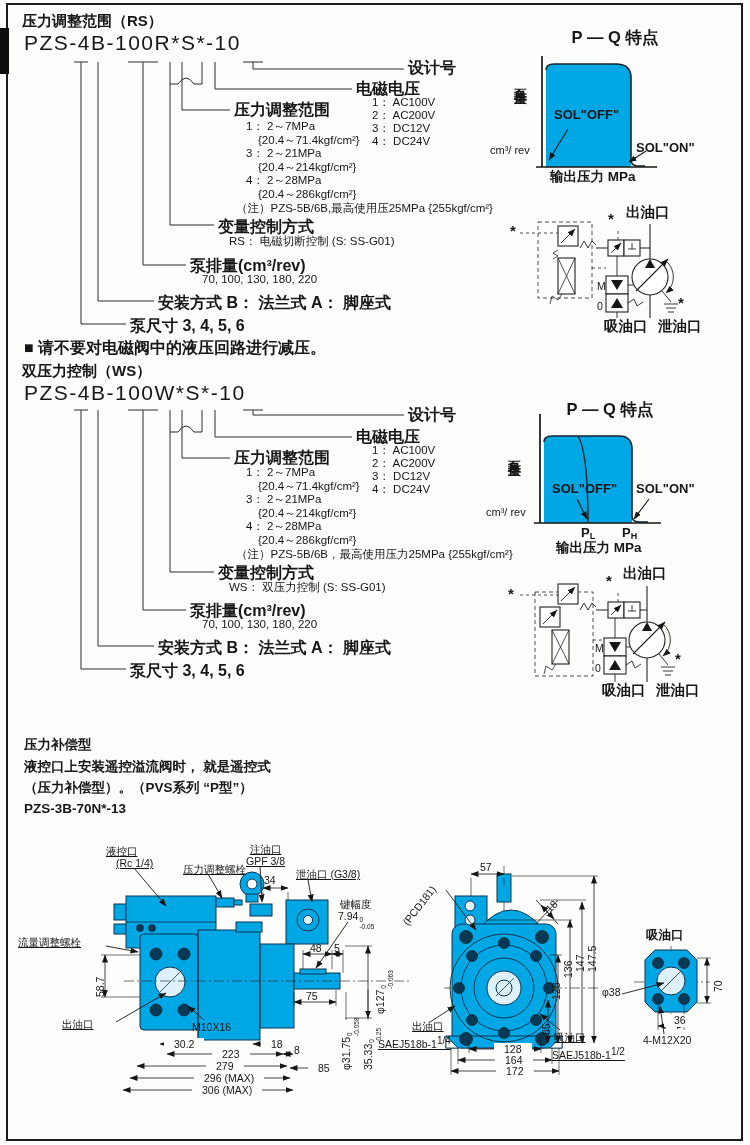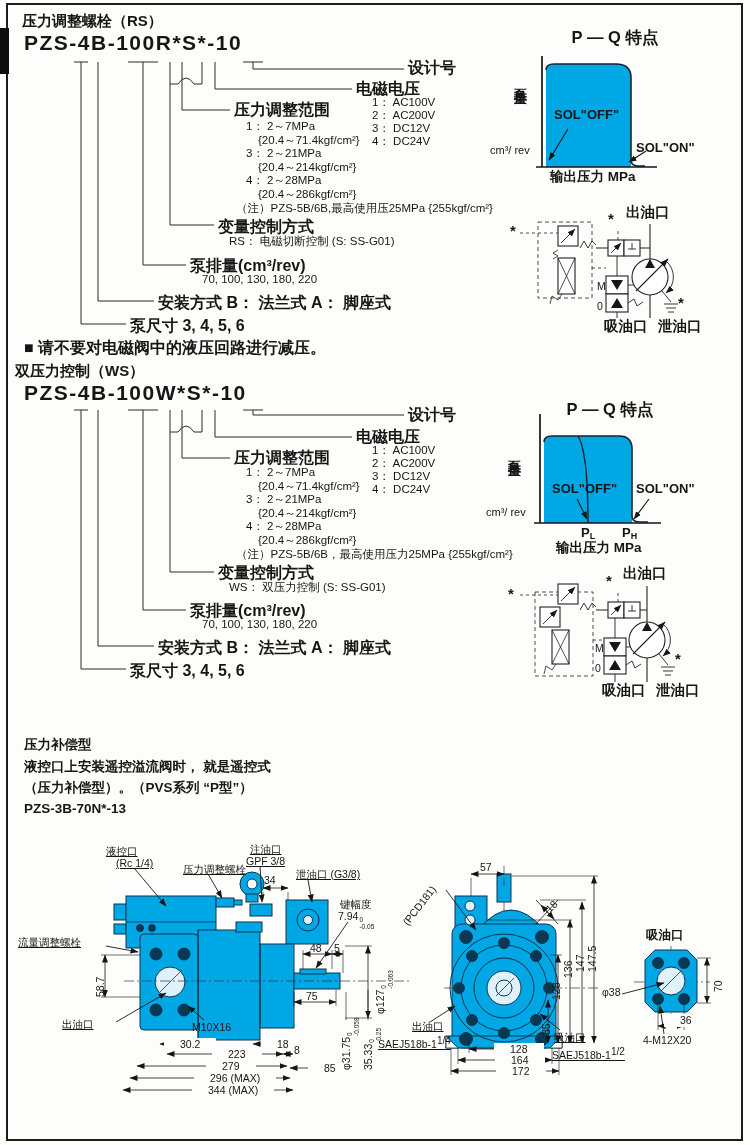--- a/index.html
+++ b/index.html
@@ -3,25 +3,25 @@
 <meta charset="utf-8">
 <style>
   html,body{margin:0;padding:0;background:#fff}
   #stage{position:relative;width:750px;height:1145px;background:#fdfdfb;overflow:hidden;
          font-family:"Liberation Sans",sans-serif;color:#141414}
   .frame{position:absolute;left:6px;top:3px;width:733px;height:1134px;border:2.5px solid #1c1c1c;z-index:0}
   .tab{position:absolute;left:0;top:28px;width:9px;height:46px;background:#0e0e0e;z-index:2}
   svg.lines{position:absolute;left:0;top:0;z-index:1}
   .L{position:absolute;z-index:3;white-space:nowrap;font-weight:600;font-size:11.5px;line-height:13px;color:#161616}
   .t15{font-size:15px;font-weight:700}
-  .model{font-size:21px;font-weight:700;letter-spacing:1.5px}
+  .model{font-size:21px;font-weight:400;letter-spacing:1.5px}
   .c12{font-size:16px;font-weight:700}
   .list{font-size:11.5px;font-weight:500}
   .dim{font-size:10.5px;font-weight:500}
-  .bg{background:#fdfdfb;padding:0 16px}
+  .bg{background:#fdfdfb;padding:0 10px}
   .rot{transform:rotate(-90deg);transform-origin:left top}
   .rot45{transform:rotate(-45deg);transform-origin:left top}
   .rot52{transform:rotate(-52deg);transform-origin:left top}
   .u{text-decoration:underline}
   .vtext{writing-mode:vertical-rl;text-orientation:upright;font-size:13px;font-weight:700;letter-spacing:2px}
   .tol{display:inline-flex;flex-direction:column;vertical-align:-2px;line-height:6.5px;font-size:6.5px;font-weight:500;margin-left:1px}
   .supx{font-size:10px;vertical-align:4px}
   .subx{font-size:9px;vertical-align:-2px;font-weight:700}
   .star{font-size:15px;font-weight:700}
   .sol{font-size:13px;font-weight:700}
@@ -299,21 +299,21 @@
         <path d="M658,1005 V1030 M684,1005 V1030" stroke-width=".6"></path>
         <line x1="658" y1="1026" x2="684" y2="1026" marker-start="url(#mA)" marker-end="url(#mA)"></line>
       </g>
       <g stroke="#161616" stroke-width=".9" fill="none">
         <path d="M622,994 L664,983" marker-end="url(#mA)"></path>
         <path d="M664,1034 L660,1006" marker-end="url(#mA)"></path>
       </g>
     </g>
   </svg>
 
-  <div class="L t15" style="left:22px;top:14px">压力调整螺栓（RS）</div>
+  <div class="L t15" style="left:22px;top:14px">压力调整范围（RS）</div>
   <div class="L model" style="left:24px;top:36px">PZS-4B-100R*S*-10</div>
   <div class="L c12" style="left:408px;top:61px">设计号</div>
   <div class="L c12" style="left:356px;top:82px">电磁电压</div>
   <div class="L list" style="left:372px;top:96px">1： AC100V</div>
   <div class="L list" style="left:372px;top:109px">2： AC200V</div>
   <div class="L list" style="left:372px;top:122px">3： DC12V</div>
   <div class="L list" style="left:372px;top:135px">4： DC24V</div>
   <div class="L c12" style="left:234px;top:103px">压力调整范围</div>
   <div class="L list" style="left:246px;top:120px">1： 2～7MPa</div>
   <div class="L list" style="left:258px;top:134px">{20.4～71.4kgf/cm²}</div>
@@ -339,21 +339,21 @@
 
   <div class="L port" style="left:626px;top:206px">出油口</div>
   <div class="L port" style="left:604px;top:320px">吸油口</div>
   <div class="L port" style="left:658px;top:320px">泄油口</div>
   <div class="L star" style="left:510px;top:224px">*</div>
   <div class="L star" style="left:608px;top:212px">*</div>
   <div class="L star" style="left:678px;top:296px">*</div>
   <div class="L dim" style="left:597px;top:280px">M</div>
   <div class="L dim" style="left:597px;top:300px">0</div>
 
-  <div class="L t15" style="left:15px;top:364px">双压力控制（WS）</div>
+  <div class="L t15" style="left:22px;top:364px">双压力控制（WS）</div>
   <div class="L model" style="left:24px;top:386px">PZS-4B-100W*S*-10</div>
   <div class="L c12" style="left:408px;top:408px">设计号</div>
   <div class="L c12" style="left:356px;top:430px">电磁电压</div>
   <div class="L list" style="left:372px;top:444px">1： AC100V</div>
   <div class="L list" style="left:372px;top:457px">2： AC200V</div>
   <div class="L list" style="left:372px;top:470px">3： DC12V</div>
   <div class="L list" style="left:372px;top:483px">4： DC24V</div>
   <div class="L c12" style="left:234px;top:451px">压力调整范围</div>
   <div class="L list" style="left:246px;top:466px">1： 2～7MPa</div>
   <div class="L list" style="left:258px;top:480px">{20.4～71.4kgf/cm²}</div>
@@ -407,21 +407,21 @@
   <div class="L dim" style="left:310px;top:942px">48</div>
   <div class="L dim" style="left:334px;top:942px">5</div>
   <div class="L dim u" style="left:18px;top:936px">流量调整螺栓</div>
   <div class="L dim rot" style="left:94px;top:997px">58.7</div>
   <div class="L dim u" style="left:62px;top:1018px">出油口</div>
   <div class="L dim" style="left:192px;top:1021px">M10X16</div>
   <div class="L dim bg" style="left:164px;top:1038px">30.2</div>
   <div class="L dim bg" style="left:212px;top:1048px">223</div>
   <div class="L dim bg" style="left:206px;top:1060px">279</div>
   <div class="L dim bg" style="left:194px;top:1072px">296 (MAX)</div>
-  <div class="L dim bg" style="left:192px;top:1084px">344 (MAX)</div>
+  <div class="L dim bg" style="left:192px;top:1084px">306 (MAX)</div>
   <div class="L dim" style="left:306px;top:990px">75</div>
   <div class="L dim bg" style="left:261px;top:1038px">18</div>
   <div class="L dim" style="left:294px;top:1044px">8</div>
   <div class="L dim bg" style="left:308px;top:1062px">85</div>
   <div class="L dim rot" style="left:374px;top:1014px"><span>φ127</span><span class="tol">
         <span>0</span>
         <span>-0.063</span>
       </span></div>
   <div class="L dim rot" style="left:340px;top:1070px"><span>φ31.75</span><span class="tol">
         <span>0</span>

